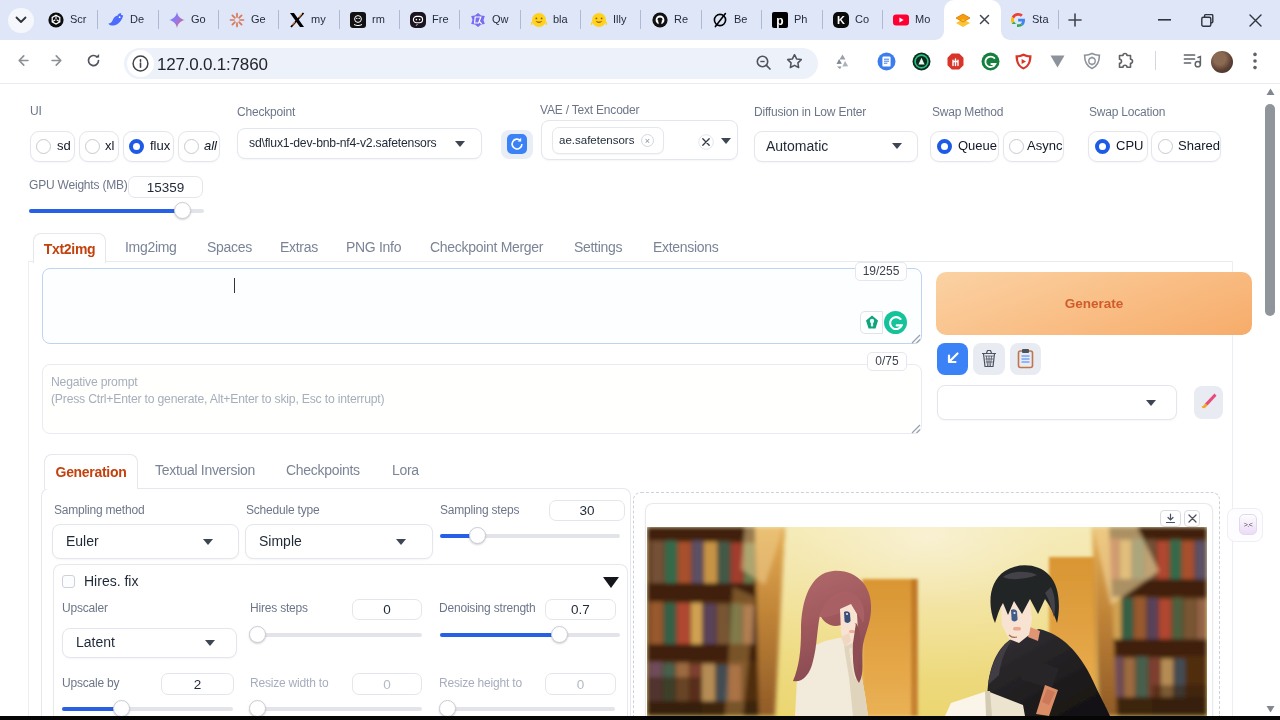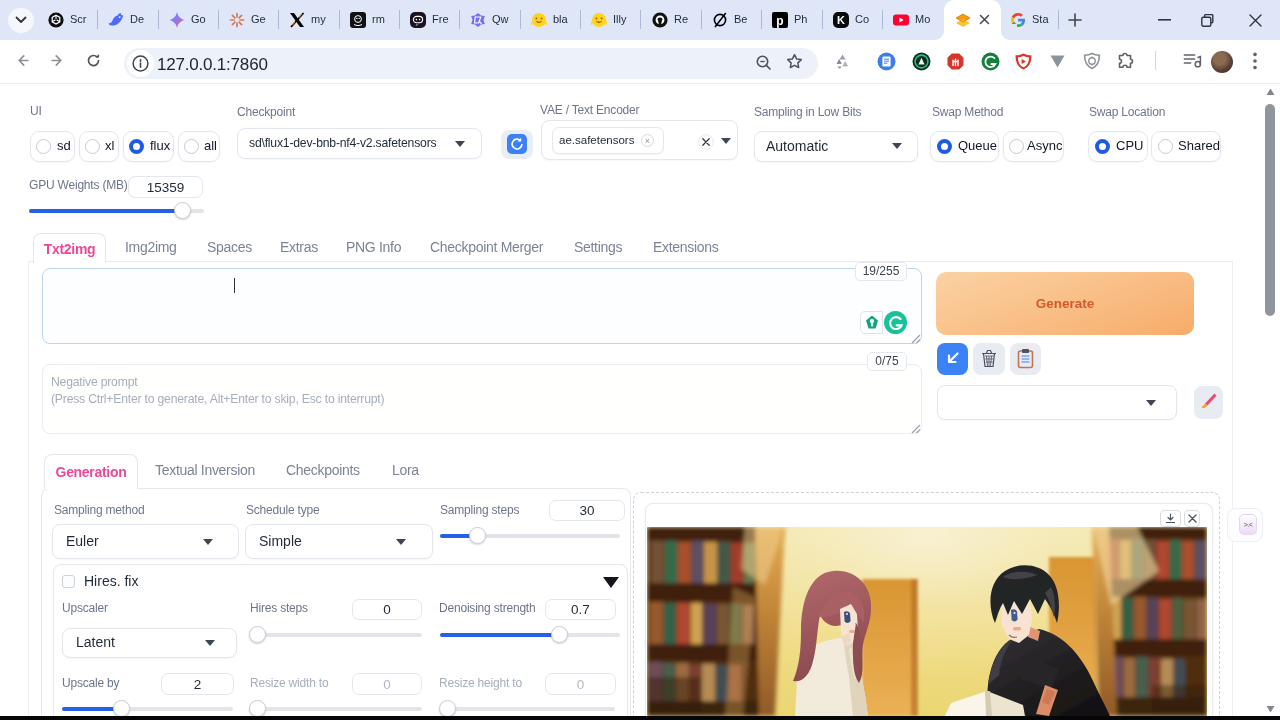--- a/index.html
+++ b/index.html
@@ -30,21 +30,21 @@
   .fill  { position:absolute; height:4px; background:#2760e6; border-radius:2px; }
   .knob  { position:absolute; width:17px; height:17px; background:#fff; border:1px solid #c9cdd6;
            border-radius:50%; box-shadow:0 1px 2px rgba(0,0,0,0.18); }
   .radio-o { position:absolute; width:15px; height:15px; border-radius:50%; background:#fff; border:1.5px solid #c6cad3; }
   .radio-b { position:absolute; width:15px; height:15px; border-radius:50%; background:#fff; border:4.5px solid #1d5be6; }
   .pill { position:absolute; background:#fff; border:1px solid #e3e6ec; border-radius:9px;
           box-shadow:0 1px 2px rgba(0,0,0,0.04); }
   .ptxt { position:absolute; font-size:13px; color:#111827; }
 
   .tab-on { position:absolute; background:#fff; border:1px solid #e4e7ed; border-bottom:none;
-            border-radius:8px 8px 0 0; font-size:14px; letter-spacing:-0.3px; font-weight:600; color:#ec4899; text-align:center; z-index:3; }
+            border-radius:8px 8px 0 0; font-size:14px; letter-spacing:-0.3px; font-weight:600; color:#c2410c; text-align:center; z-index:3; }
   .tab-off { position:absolute; font-size:14px; letter-spacing:-0.3px; color:#7b8496; white-space:nowrap; }
 </style>
 </head>
 <body>
 <div id="screen">
   <div id="tabbar">
 
     <div class="abs" style="left:8px;top:8px;width:26px;height:25px;background:#f5f7fd;border-radius:13px;"></div>
     <svg class="abs" style="left:15px;top:16px;" width="12" height="8" viewBox="0 0 12 8">
         <path d="M1.5 1.5 L6 6 L10.5 1.5" fill="none" stroke="#30343c" stroke-width="1.8" stroke-linecap="round" stroke-linejoin="round"></path>
@@ -294,21 +294,21 @@
     <div class="radio-o" style="left:36px;top:55px;"></div>
     <div class="ptxt" style="left:57px;top:54px;">sd</div>
     <div class="pill" style="left:79px;top:47px;width:40px;height:31px;"></div>
     <div class="radio-o" style="left:85px;top:55px;"></div>
     <div class="ptxt" style="left:105px;top:54px;">xl</div>
     <div class="pill" style="left:123px;top:47px;width:51px;height:31px;"></div>
     <div class="radio-b" style="left:129px;top:55px;"></div>
     <div class="ptxt" style="left:150px;top:54px;">flux</div>
     <div class="pill" style="left:178px;top:47px;width:42px;height:31px;"></div>
     <div class="radio-o" style="left:184px;top:55px;"></div>
-    <div class="ptxt" style="left:204px;top:54px;">all</div>
+    <div class="ptxt" style="left:204px;top:54px;font-style:italic;">all</div>
 
     <div class="lbl" style="left:237px;top:21px;">Checkpoint</div>
     <div class="box" style="left:237px;top:44px;width:245px;height:31px;"></div>
     <div class="ctl-txt abs" style="left:249px;top:52px;font-size:12.2px;letter-spacing:-0.2px;">sd\flux1-dev-bnb-nf4-v2.safetensors</div>
     <div class="caret" style="left:455px;top:57px;"></div>
     <div class="abs" style="left:501px;top:46px;width:32px;height:29px;background:#e9edf6;border-radius:8px;"></div>
     <div class="abs" style="left:507px;top:50px;width:20px;height:20px;background:#3c82f7;border-radius:5px;"></div>
     <svg class="abs" style="left:510px;top:53px;" width="14" height="14" viewBox="0 0 14 14">
         <path d="M11.9 7 a4.9 4.9 0 1 1 -1.4 -3.4" fill="none" stroke="#fff" stroke-width="1.6"></path>
         <path d="M11.2 0.8 V4.4 H7.6 Z" fill="#fff"></path>
@@ -318,21 +318,21 @@
     <div class="box" style="left:541px;top:36px;width:197px;height:40px;"></div>
     <div class="abs" style="left:552px;top:43px;width:112px;height:27px;border:1px solid #e4e7ed;border-radius:7px;background:#fff;box-shadow:0 1px 1px rgba(0,0,0,0.04);"></div>
     <div class="abs" style="left:559px;top:50px;font-size:11.5px;color:#1f2937;">ae.safetensors</div>
     <div class="abs" style="left:641px;top:50px;width:13px;height:13px;border:1px solid #d4d8df;border-radius:50%;color:#8a92a0;font-size:9px;text-align:center;line-height:12px;">×</div>
     <svg class="abs" style="left:698px;top:50px;" width="16" height="16" viewBox="0 0 16 16">
         <circle cx="8" cy="8" r="7.3" fill="none" stroke="#e3e6ec" stroke-width="1"></circle>
         <path d="M4.8 4.8 L11.2 11.2 M11.2 4.8 L4.8 11.2" stroke="#333a46" stroke-width="1.3" stroke-linecap="round"></path>
       </svg>
     <div class="caret" style="left:721px;top:54px;"></div>
 
-    <div class="lbl" style="left:754px;top:21px;">Sampling in Low Bits</div>
+    <div class="lbl" style="left:754px;top:21px;">Diffusion in Low Enter</div>
     <div class="box" style="left:754px;top:47px;width:164px;height:31px;"></div>
     <div class="ctl-txt abs" style="left:766px;top:54px;">Automatic</div>
     <div class="caret" style="left:892px;top:59px;"></div>
 
     <div class="lbl" style="left:932px;top:21px;">Swap Method</div>
     <div class="pill" style="left:930px;top:47px;width:69px;height:31px;"></div>
     <div class="radio-b" style="left:937px;top:55px;"></div>
     <div class="ptxt" style="left:958px;top:54px;">Queue</div>
     <div class="pill" style="left:1003px;top:47px;width:61px;height:31px;"></div>
     <div class="radio-o" style="left:1009px;top:55px;"></div>
@@ -382,21 +382,21 @@
       </svg>
 
     <div class="abs" style="left:42px;top:280px;width:880px;height:70px;background:#fffffe;border:1px solid #e8ebf1;border-radius:8px;"></div>
     <div class="abs" style="left:51px;top:291px;font-size:12.2px;color:#a7aebb;letter-spacing:-0.2px;">Negative prompt</div>
     <div class="abs" style="left:51px;top:308px;font-size:12.2px;color:#a7aebb;letter-spacing:-0.2px;">(Press Ctrl+Enter to generate, Alt+Enter to skip, Esc to interrupt)</div>
     <div class="abs" style="left:867px;top:268px;width:40px;height:19px;background:#fff;border:1px solid #e4e7ed;border-radius:5px;font-size:12px;color:#3c4350;text-align:center;line-height:17px;z-index:4;">0/75</div>
     <svg class="abs" style="left:911px;top:340px;" width="10" height="10" viewBox="0 0 10 10">
         <path d="M9 1 L1 9 M9 5.5 L5.5 9" stroke="#9aa1ad" stroke-width="1.2"></path>
       </svg>
 
-    <div class="abs" style="left:936px;top:188px;width:258px;height:63px;border-radius:10px;background:linear-gradient(160deg,#fbd2a4 0%,#f9bd84 55%,#f6ac6a 100%);text-align:center;line-height:63px;font-size:13.5px;font-weight:bold;color:#d05c2b;">Generate</div>
+    <div class="abs" style="left:936px;top:188px;width:316px;height:63px;border-radius:10px;background:linear-gradient(160deg,#fbd2a4 0%,#f9bd84 55%,#f6ac6a 100%);text-align:center;line-height:63px;font-size:13.5px;font-weight:bold;color:#d05c2b;">Generate</div>
     <div class="abs" style="left:937px;top:259px;width:31px;height:32px;background:#3c82f7;border-radius:8px;"></div>
     <svg class="abs" style="left:944px;top:266px;" width="17" height="17" viewBox="0 0 17 17">
         <path d="M13.5 3.5 L5.5 11.5 M5 5.5 V12 H11.5" fill="none" stroke="#fff" stroke-width="2.2" stroke-linecap="round" stroke-linejoin="round"></path>
       </svg>
     <div class="abs" style="left:973px;top:259px;width:32px;height:32px;background:#e9ebf2;border-radius:8px;"></div>
     <svg class="abs" style="left:981px;top:265px;" width="16" height="19" viewBox="0 0 16 19">
         <path d="M2.5 4.5 L4 17.5 H12 L13.5 4.5 Z" fill="none" stroke="#4b5260" stroke-width="1.2"></path>
         <path d="M1 4.5 H15 M5.5 4 L6.5 1.5 H9.5 L10.5 4" fill="none" stroke="#4b5260" stroke-width="1.2"></path>
         <path d="M4 7 H12.6 M4.4 10 H12.2 M4.8 13 H11.8 M5.4 7 L6.6 17 M8 7 V17 M10.6 7 L9.4 17" stroke="#4b5260" stroke-width="0.8" fill="none"></path>
       </svg>

